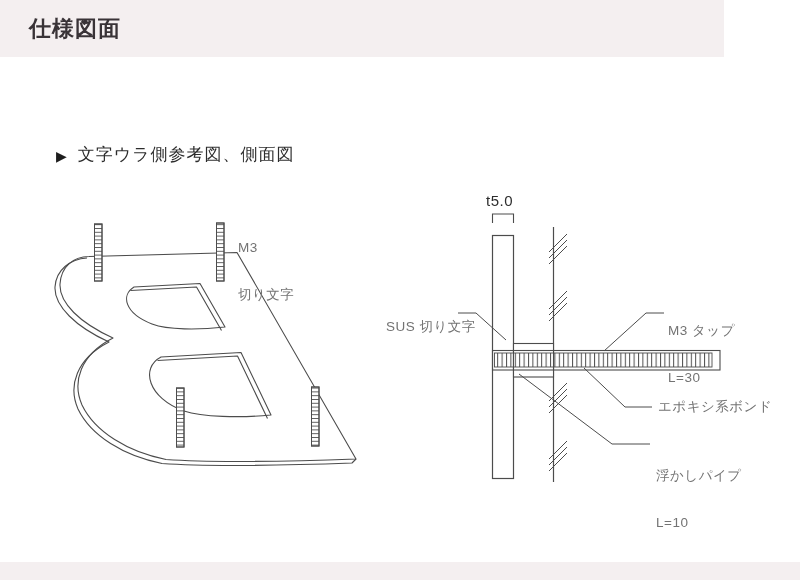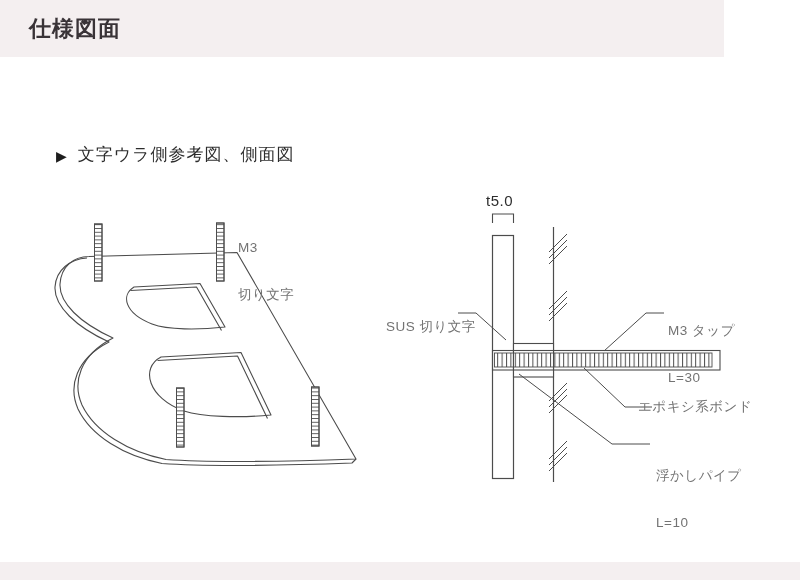--- a/index.html
+++ b/index.html
@@ -153,21 +153,21 @@
 
 <div class="lbl dim" style="left:486px;top:193px;">t5.0</div>
 
 <div class="lbl" style="left:386px;top:319px;">SUS 切り文字</div>
 
 <div class="lbl" style="left:668px;top:292px;">
   <div>M3 タップ</div>
   <div>L=30</div>
 </div>
 
-<div class="lbl" style="left:638px;top:399px;">エポキシ系ボンド</div>
+<div class="lbl" style="left:658px;top:399px;">エポキシ系ボンド</div>
 
 <div class="lbl" style="left:656px;top:437px;">
   <div>浮かしパイプ</div>
   <div>L=10</div>
   <div>M6</div>
 </div>
 
 <div class="bottombar"></div>
 
 </body></html>

